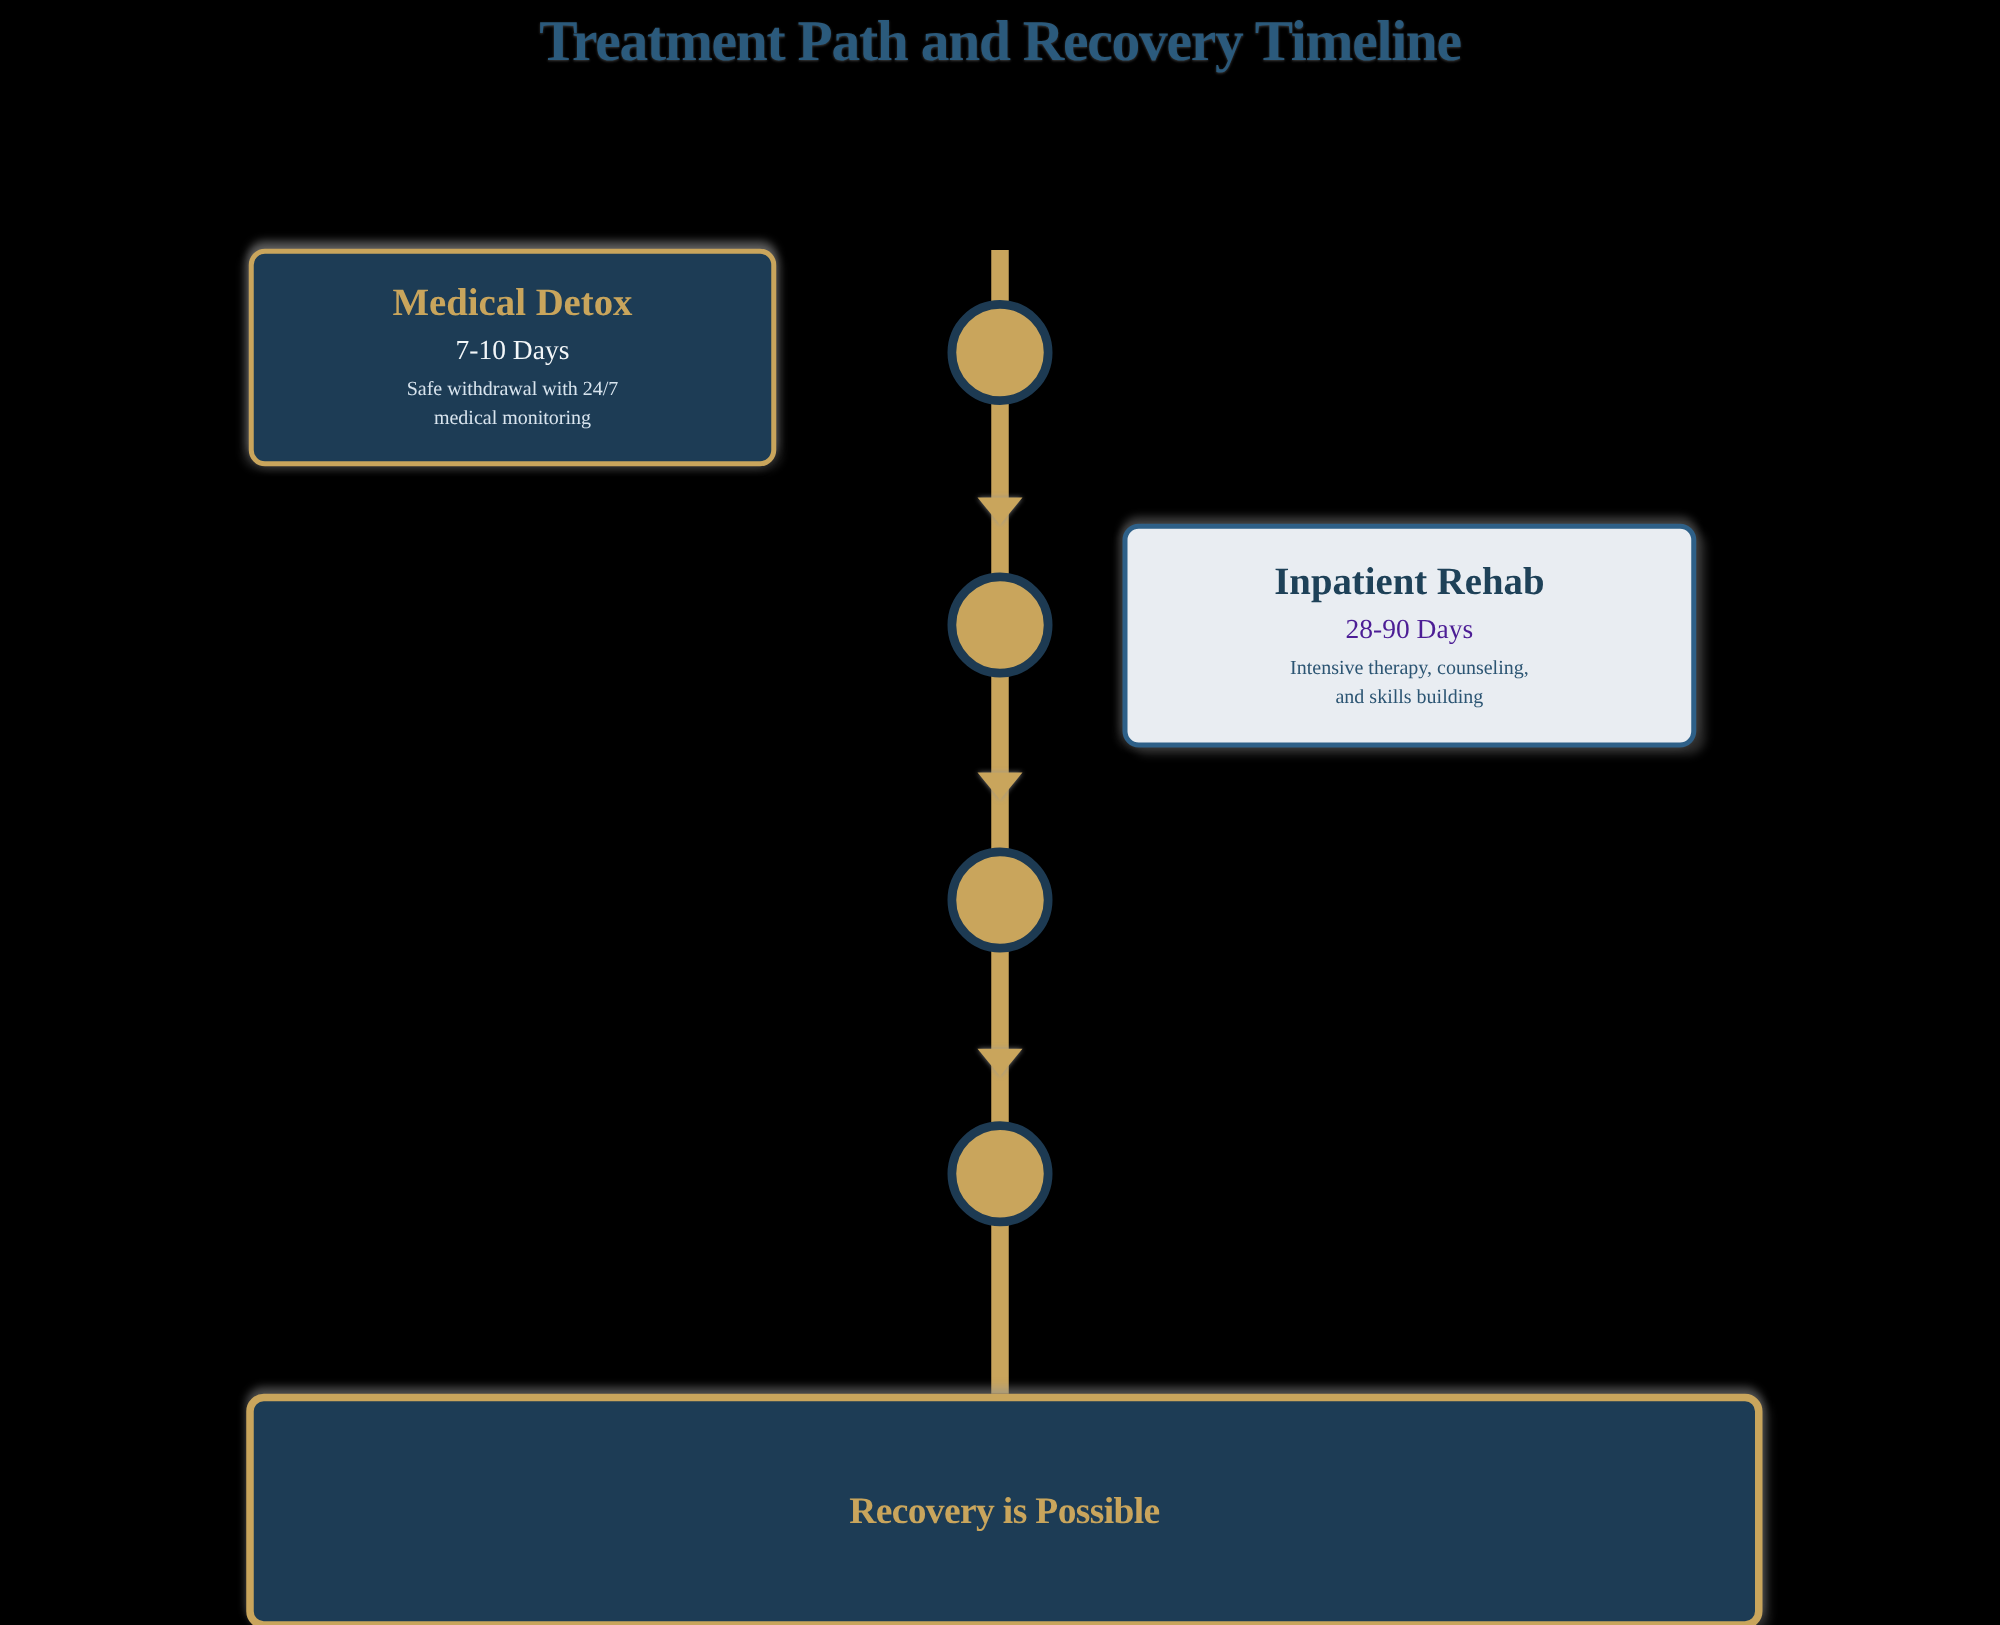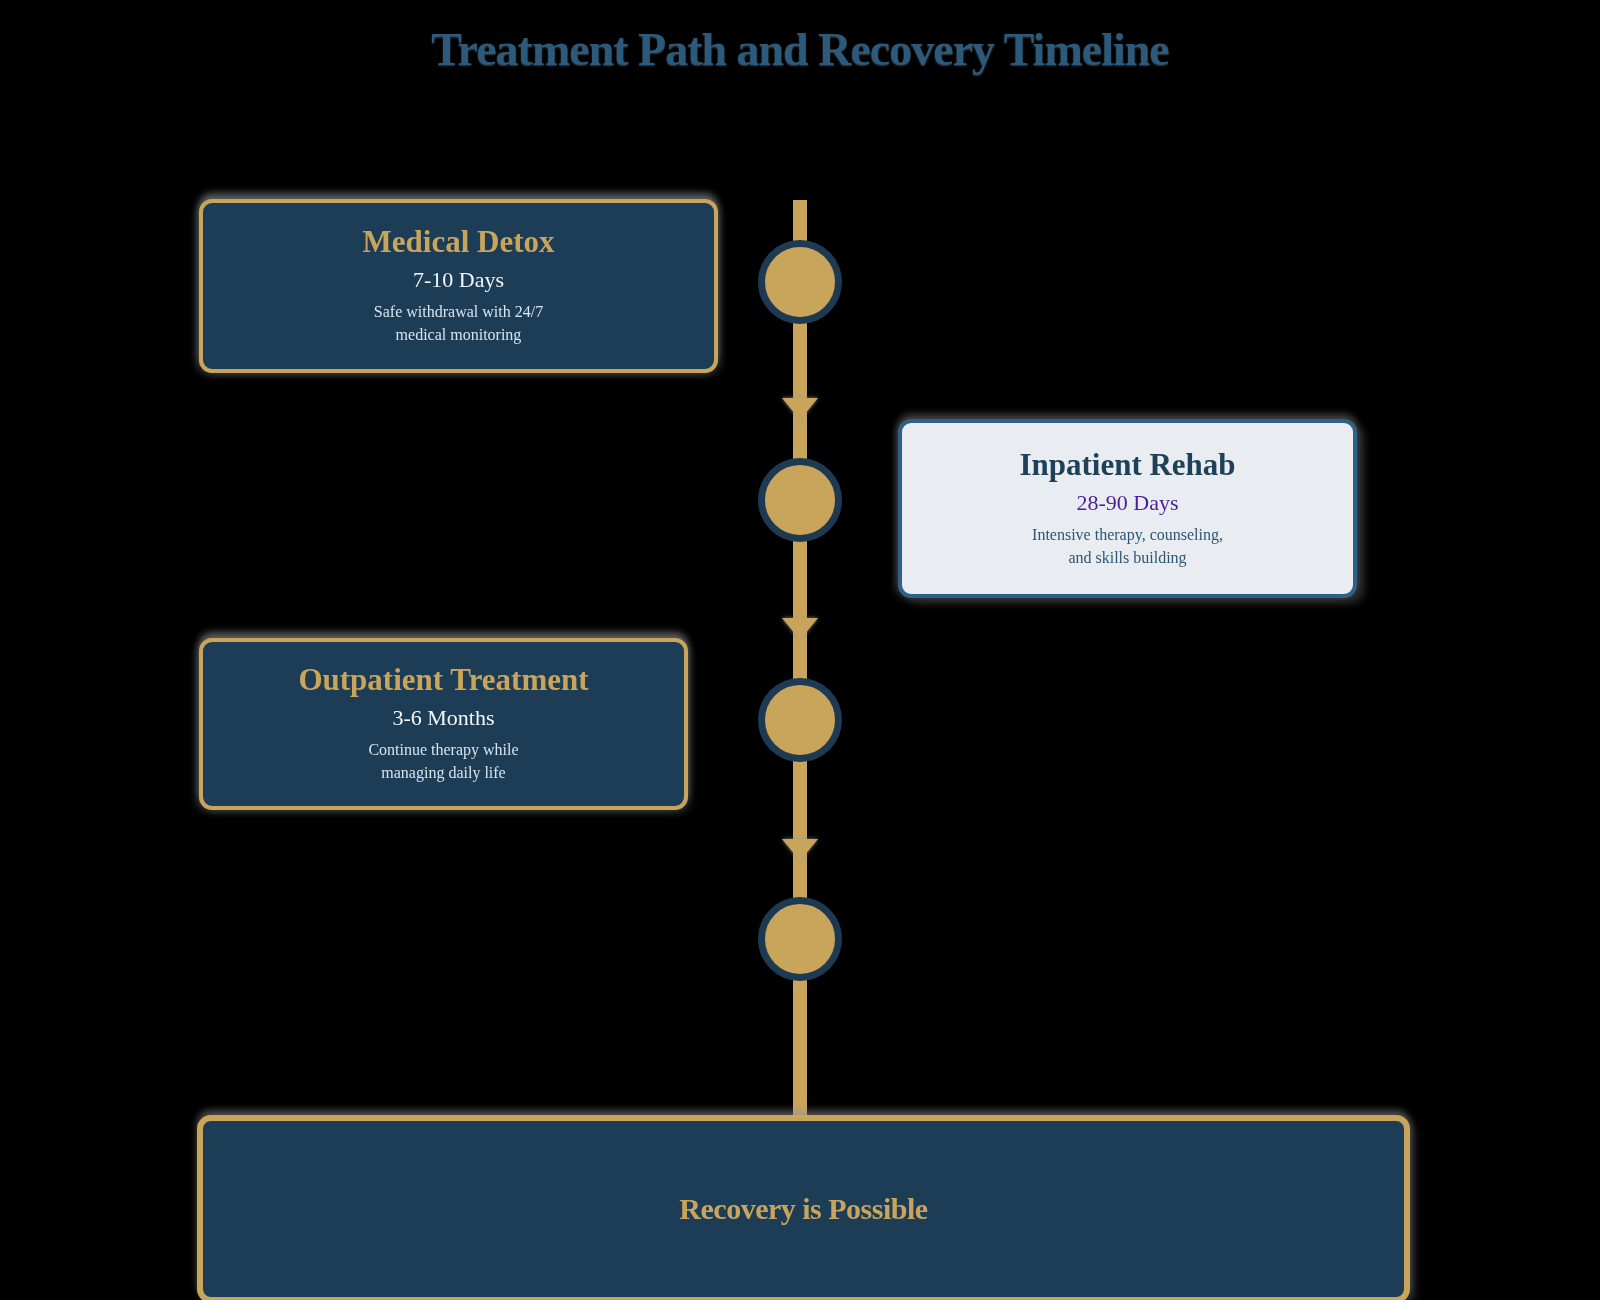--- a/index.html
+++ b/index.html
@@ -13,21 +13,21 @@
     --white-text:#F2F6F8;
     --desc-light:#D8E4EE;
     --node-ring:#1D3A52;
   }
   *{margin:0;padding:0;box-sizing:border-box;}
   html,body{width:1600px;height:1300px;background:#000;overflow:hidden;}
   body{font-family:"Liberation Serif","DejaVu Serif",serif;position:relative;}
   .canvas{position:absolute;left:0;top:0;width:1600px;height:1300px;background:#000;}
 
   .main-title{
-    position:absolute;left:0;top:23px;width:1600px;text-align:center;
+    position:absolute;left:0;top:6px;width:1600px;text-align:center;
     font-size:46px;font-weight:700;color:var(--title-blue);
     letter-spacing:-1px;
     text-shadow:0 1px 2px rgba(130,130,130,.45);
   }
   .sub-title{
     position:absolute;left:0;top:82px;width:1600px;text-align:center;
     font-size:27px;font-weight:700;color:var(--subtitle-blue);
     text-shadow:0 0 3px rgba(140,140,140,.85);
   }
 
@@ -62,21 +62,21 @@
   .card-title{font-size:31px;font-weight:700;line-height:1.1;}
   .dark .card-title{color:var(--gold);}
   .light .card-title{color:var(--navy-text);}
   .card-duration{font-size:22px;line-height:1.1;}
   .dark .card-duration{color:var(--white-text);}
   .light .card-duration{color:#4c1d95;text-align:center;}
   .card-desc{font-size:16px;line-height:1.42;white-space:pre-line;}
   .dark .card-desc{color:var(--desc-light);}
   .light .card-desc{color:#2C5573;}
 
-  .card-1{left:199px;top:199px;width:519px;height:174px;}
+  .card-1{left:199px;top:199px;width:422px;height:174px;}
   .card-2{left:898px;top:419px;width:459px;height:179px;}
   .card-3{left:199px;top:638px;width:489px;height:172px;}
   .card-4{left:898px;top:856px;width:505px;height:180px;}
   .node-1{top:240px;}
   .node-2{top:458px;}
   .node-3{top:678px;}
   .node-4{top:897px;}
   .arrow-1{top:398px;}
   .arrow-2{top:618px;}
   .arrow-3{top:839px;}
@@ -116,25 +116,19 @@
 medical monitoring</div>
   </div>
 
   <div class="stage-card light card-2">
     <div class="card-title">Inpatient Rehab</div>
     <div class="card-duration">28-90 Days</div>
     <div class="card-desc">Intensive therapy, counseling,
 and skills building</div>
   </div>
 
-  <div class="stage-card dark card-3">
-    <div class="card-title">Outpatient Treatment</div>
-    <div class="card-duration">3-6 Months</div>
-    <div class="card-desc">Continue therapy while
-managing daily life</div>
-  </div>
 
 
   <div class="footer-card">
     <div class="footer-title">Recovery is Possible</div>
   </div>
 
 </div>
 
 </body></html>

